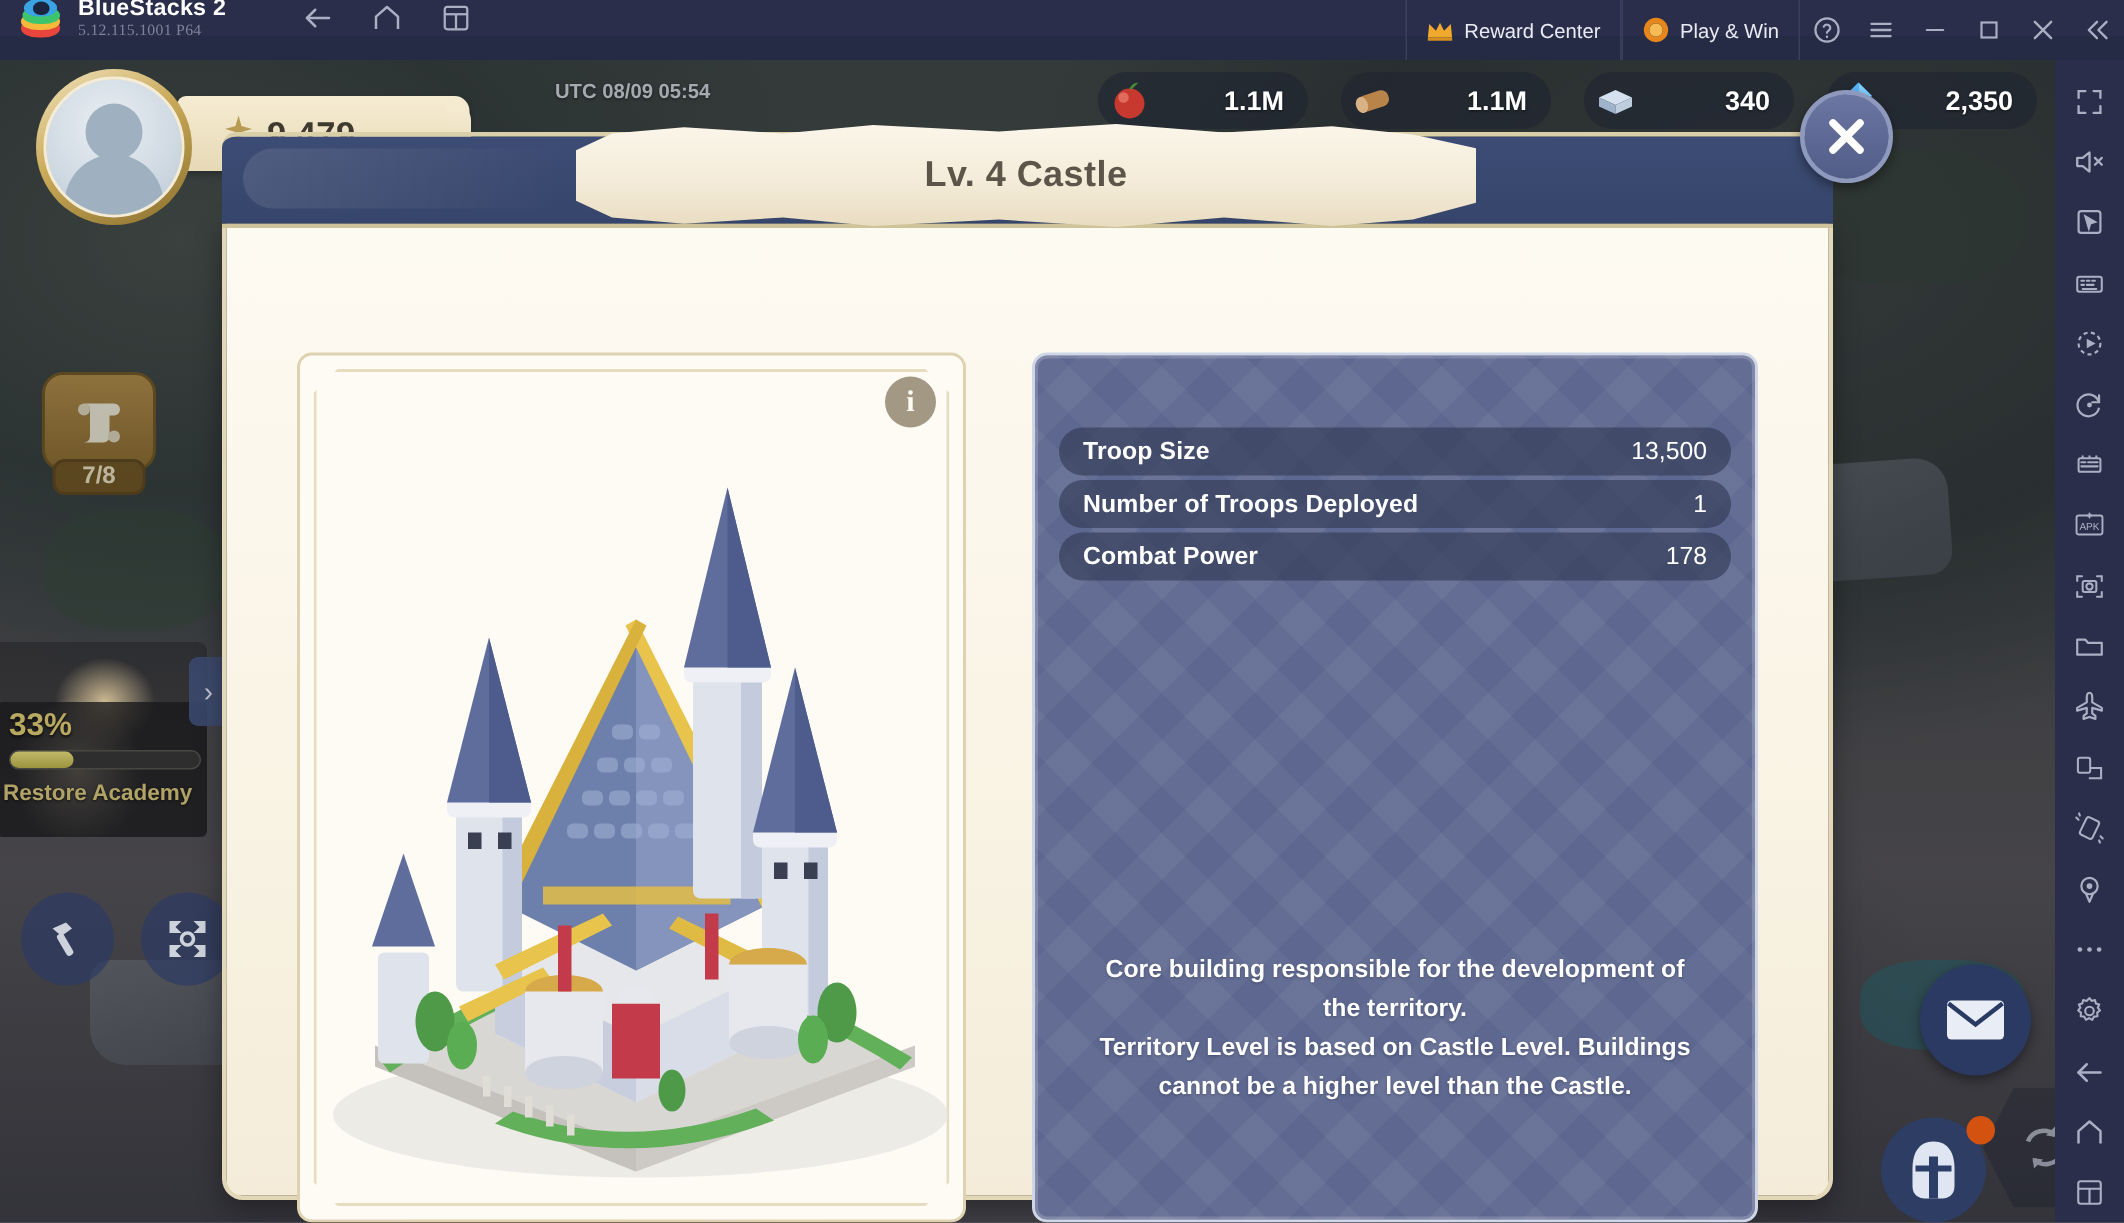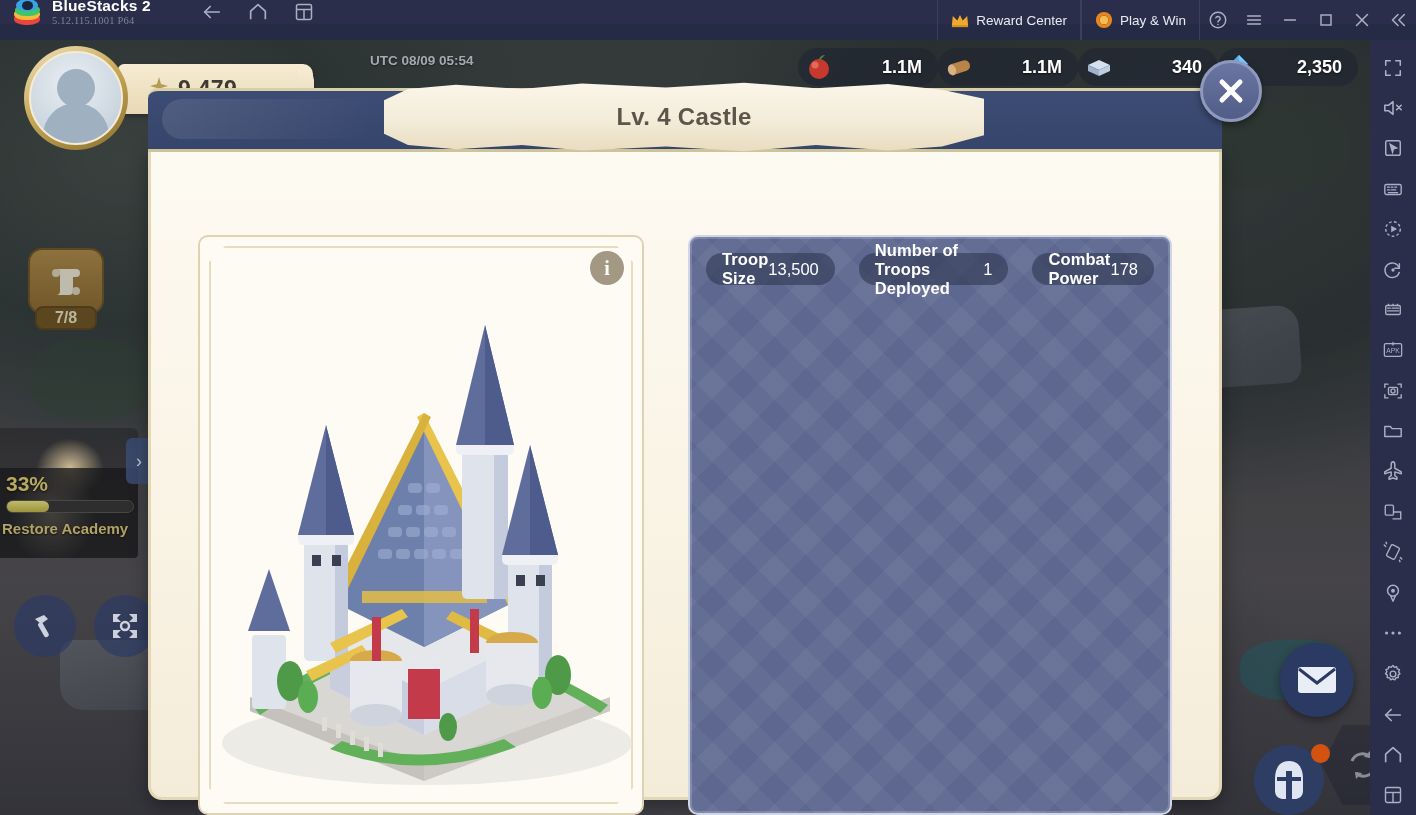--- a/index.html
+++ b/index.html
@@ -85,21 +85,21 @@
   .power-val { color: #3f3a30; font-size: 23px; font-weight: bold; letter-spacing: .3px; margin-left: 8px; }
 
   .utc-time {
     position: absolute; left: 322px; top: 53px; z-index: 18;
     color: #b9bfc5; font-size: 13.5px; font-weight: bold; opacity: .85;
     text-shadow: 0 1px 2px rgba(0,0,0,.6);
     margin-left: 48px;
   }
 
   
-  .res-bar { position: absolute; right: 58px; top: 48px; display: flex; gap: 0; z-index: 18; }
+  .res-bar { position: absolute; right: 58px; top: 48px; display: flex; gap: 22px; z-index: 18; }
   .res {
     height: 38px; min-width: 140px; border-radius: 19px; background: rgba(30,34,50,.55);
     display: flex; align-items: center; padding: 0 16px 0 6px; gap: 8px;
   }
   .res .v { color: #fff; font-size: 18px; font-weight: bold; margin-left: auto; text-shadow: 0 1px 2px rgba(0,0,0,.6); }
 
   .quest-scroll {
     position: absolute; left: 28px; top: 248px; width: 76px; height: 86px; z-index: 16; opacity: .72;
   }
   .quest-icon {
@@ -221,21 +221,21 @@
   .stats-panel {
     position: absolute; right: 47px; top: 86px; width: 484px; height: 580px;
     border-radius: 10px; border: 2px solid #cfd6e8;
     background-color: #5d678f;
     background-image:
       repeating-linear-gradient(45deg, rgba(255,255,255,.045) 0 22px, transparent 22px 44px),
       repeating-linear-gradient(-45deg, rgba(255,255,255,.045) 0 22px, transparent 22px 44px);
     overflow: hidden;
     box-shadow: inset 0 0 0 2px rgba(255,255,255,.18);
   }
-  .stat-rows { padding: 16px 16px 0 16px; display: flex; flex-direction: row; gap: 24px; }
+  .stat-rows { padding: 48px 16px 0 16px; display: flex; flex-direction: column; gap: 3px; }
   .stat-row {
     height: 32px; border-radius: 16px; background: rgba(48,56,82,.62);
     display: flex; align-items: center; padding: 0 16px;
   }
   .stat-label { color: #fff; font-size: 16.5px; font-weight: bold; letter-spacing: .1px; }
   .stat-value { color: #fff; font-size: 16.5px; font-weight: normal; margin-left: auto; }
 
   .desc {
     position: absolute; left: 22px; right: 22px; top: 396px;
     text-align: center; color: #fff; font-size: 16.5px; font-weight: bold; line-height: 26px;
@@ -514,20 +514,26 @@
         </div>
         <div class="stat-row">
           <span class="stat-label">Number of Troops Deployed</span>
           <span class="stat-value">1</span>
         </div>
         <div class="stat-row">
           <span class="stat-label">Combat Power</span>
           <span class="stat-value">178</span>
         </div>
       </div>
+      <div class="desc">
+        <div>Core building responsible for the development of</div>
+        <div>the territory.</div>
+        <div>Territory Level is based on Castle Level. Buildings</div>
+        <div>cannot be a higher level than the Castle.</div>
+      </div>
     </div>
   </div>
 
   <div class="modal-head"></div>
   <div class="banner">
     <span class="banner-title">Lv. 4 Castle</span>
   </div>
 
   <div class="close-btn">
     <span>

